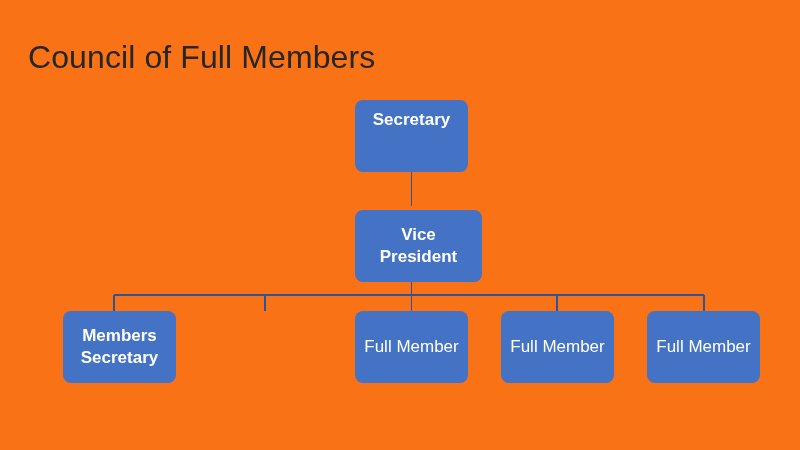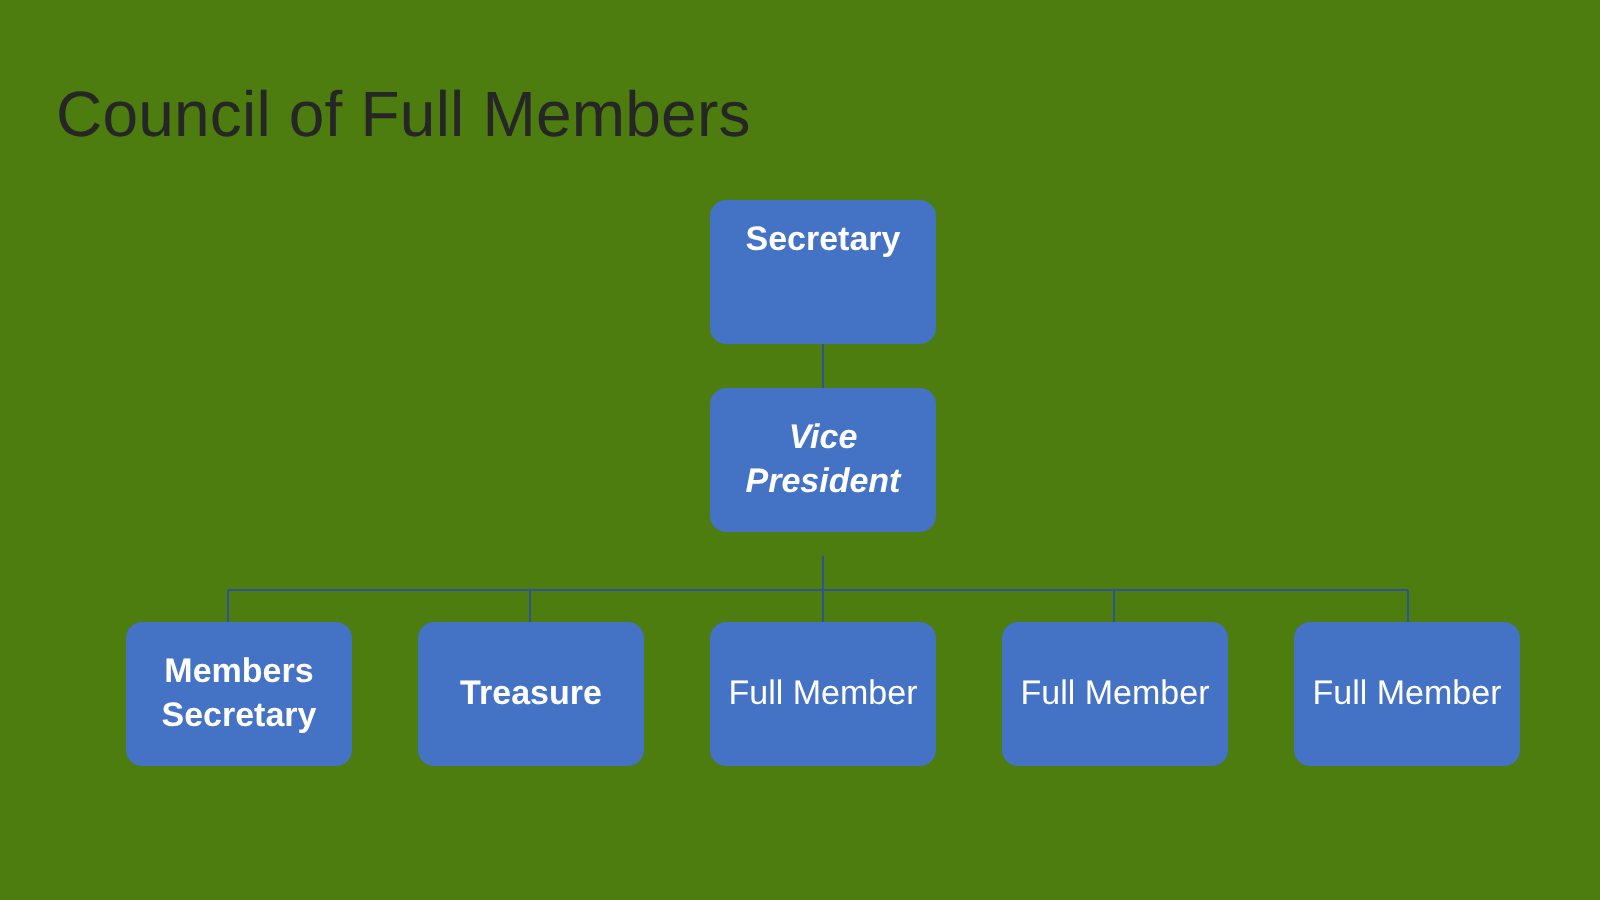--- a/index.html
+++ b/index.html
@@ -11,21 +11,21 @@
     height: 450px;
     background: #ffffff;
     font-family: "Liberation Sans", sans-serif;
     overflow: hidden;
   }
 
   #slide {
     position: relative;
     width: 800px;
     height: 450px;
-    background: #4d7c0f;
+    background: #f97316;
   }
 
   
   #chart-title {
     position: absolute;
     left: 28px;
     top: 38px;
     font-size: 32px;
     font-weight: 300;
     color: #262626;
@@ -96,31 +96,28 @@
       <line x1="411.5" y1="295" x2="411.5" y2="311"></line>
       <line x1="557" y1="295" x2="557" y2="311"></line>
       <line x1="704" y1="295" x2="704" y2="311"></line>
     </g>
   </svg>
 
   <div class="node bold align-top" style="left:355px; top:100px; width:113px; height:72px;">
     <span class="node-label">Secretary</span>
   </div>
 
-  <div class="node bold align-middle" style="left:355px; top:194px; width:113px; height:72px;font-style:italic;">
+  <div class="node bold align-middle" style="left:355px; top:210px; width:127px; height:72px;">
     <span class="node-label">Vice President</span>
   </div>
 
   <div class="node bold align-middle" style="left:63px; top:311px; width:113px; height:72px;">
     <span class="node-label">Members Secretary</span>
   </div>
 
-  <div class="node bold align-middle" style="left:209px; top:311px; width:113px; height:72px;">
-    <span class="node-label">Treasure</span>
-  </div>
 
   <div class="node regular align-middle" style="left:355px; top:311px; width:113px; height:72px;">
     <span class="node-label">Full Member</span>
   </div>
 
   <div class="node regular align-middle" style="left:501px; top:311px; width:113px; height:72px;">
     <span class="node-label">Full Member</span>
   </div>
 
   <div class="node regular align-middle" style="left:647px; top:311px; width:113px; height:72px;">

